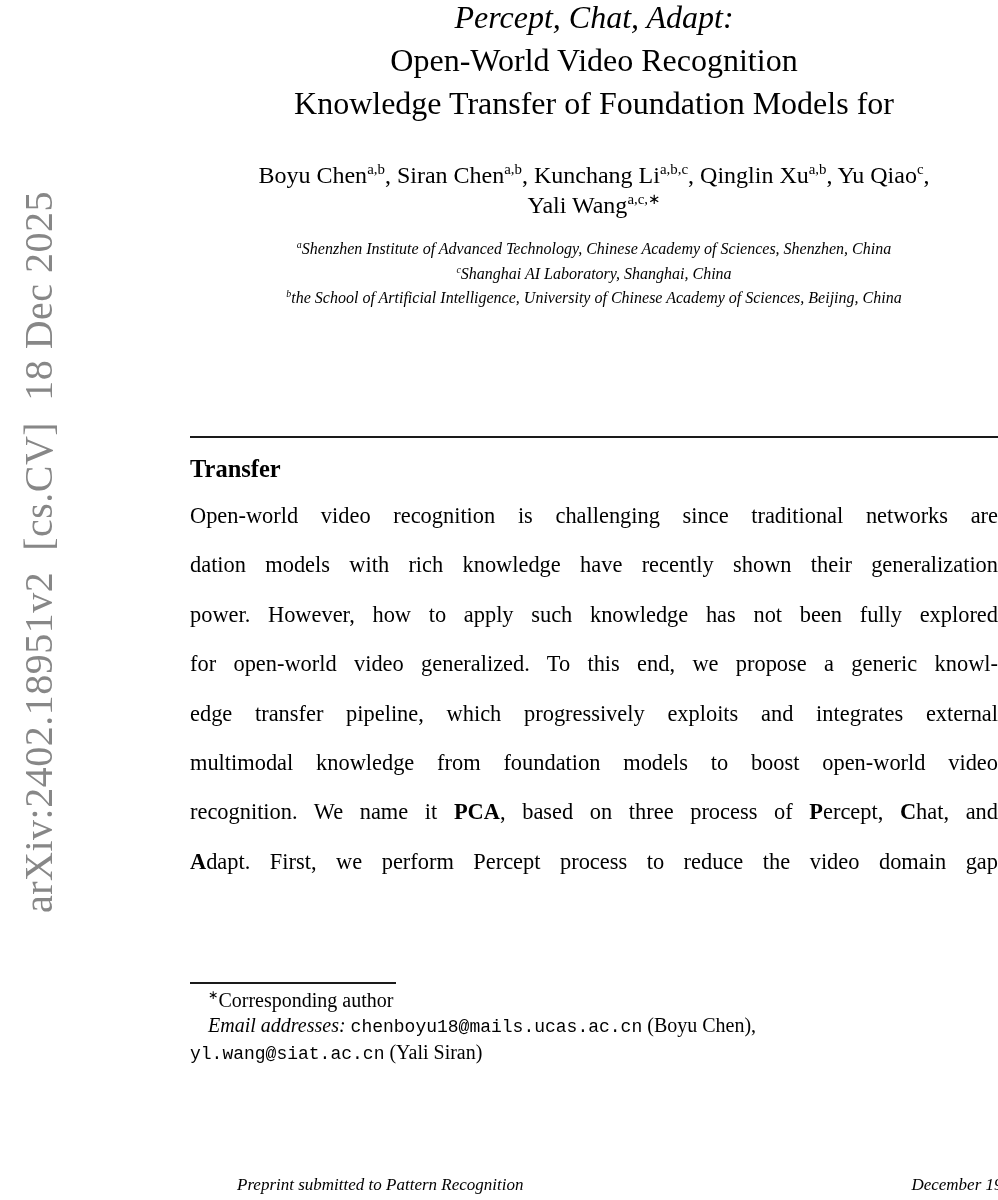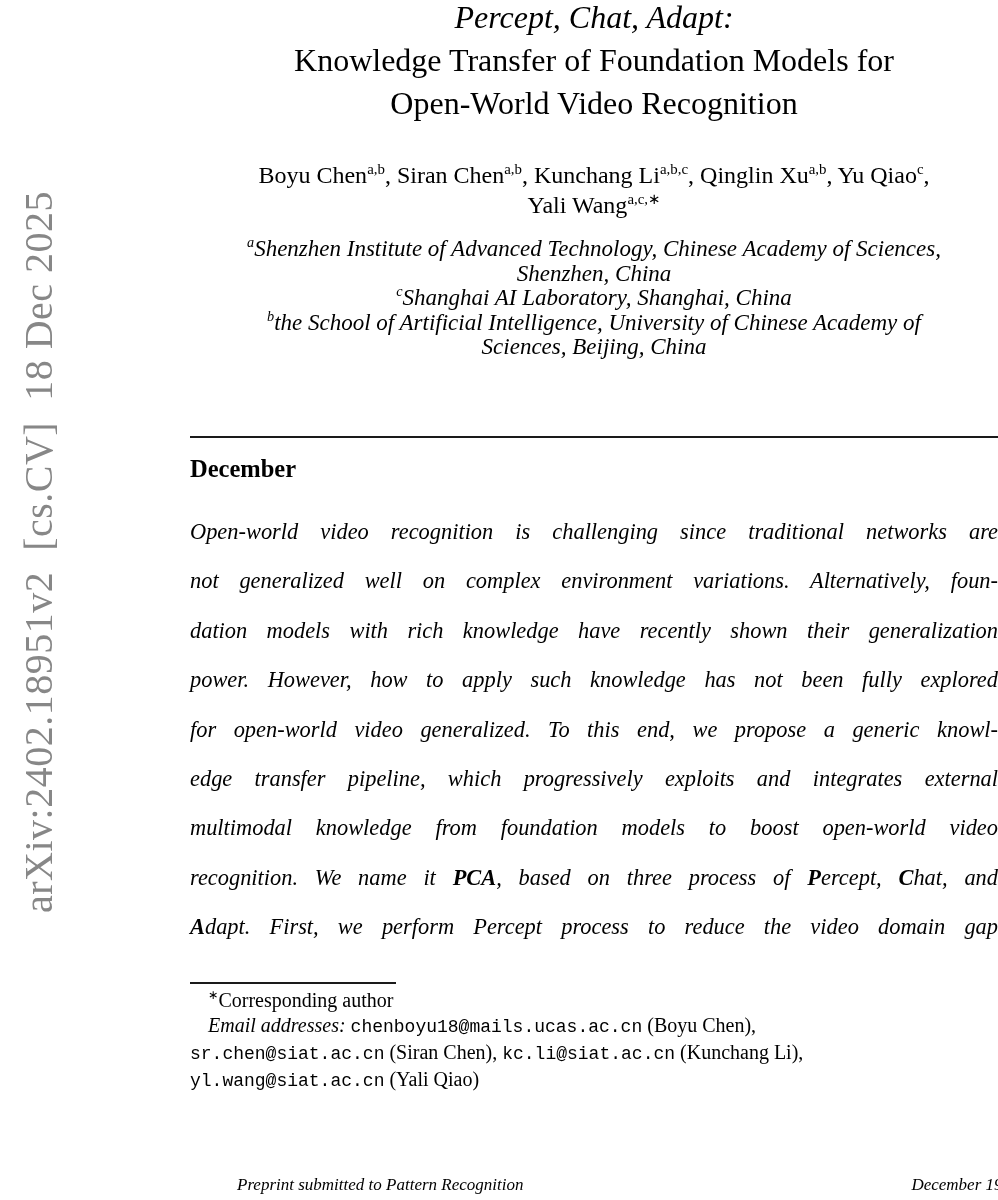--- a/index.html
+++ b/index.html
@@ -39,39 +39,38 @@
   .authors-block {
     top: 160px;
     text-align: center;
     font-size: 24px;
     line-height: 30px;
   }
   .affil-block {
     top: 237px;
     text-align: center;
     font-style: italic;
-    font-size: 23px;
+    font-size: 16px;
     line-height: 24.5px;
   }
   .affil-block .aff { max-width: 742px; margin: 0 auto; }
   .rule-full {
     top: 436px;
     height: 1.6px;
     background: #1a1a1a;
   }
   .abstract-heading {
     top: 455px;
     font-size: 24.5px;
     font-weight: bold;
   }
   .abstract-body {
-    top: 507px;
+    top: 491px;
     font-size: 22.4px;
     line-height: 49.4px;
-    font-style: italic;
   }
   .abs-line {
     text-align: justify;
     text-align-last: justify;
     white-space: normal;
   }
   .rule-footnote {
     top: 982px;
     width: 206px;
     height: 1.6px;
@@ -99,58 +98,56 @@
 </style>
 </head>
 <body>
 
 <div class="page">
 
   <div class="watermark" style="color: rgb(135, 135, 135);">arXiv:2402.18951v2  [cs.CV]  18 Dec 2025</div>
 
   <div class="col title-block">
     <div class="title-line-italic">Percept, Chat, Adapt:</div>
+    <div>Open-World Video Recognition</div>
     <div>Knowledge Transfer of Foundation Models for</div>
-    <div>Open-World Video Recognition</div>
   </div>
 
   <div class="col authors-block">
       <div><span>Boyu Chen</span><sup>a,b</sup><span>, </span><span>Siran Chen</span><sup>a,b</sup><span>, </span><span>Kunchang Li</span><sup>a,b,c</sup><span>, </span><span>Qinglin Xu</span><sup>a,b</sup><span>, </span><span>Yu Qiao</span><sup>c</sup><span>,</span></div>
       <div><span>Yali Wang</span><sup>a,c,∗</sup></div>
     </div>
 
   <div class="col affil-block">
       <div class="aff"><sup>a</sup><span>Shenzhen Institute of Advanced Technology, Chinese Academy of Sciences, Shenzhen, China</span></div>
       <div class="aff"><sup>c</sup><span>Shanghai AI Laboratory, Shanghai, China</span></div>
       <div class="aff"><sup>b</sup><span>the School of Artificial Intelligence, University of Chinese Academy of Sciences, Beijing, China</span></div>
     </div>
 
   <div class="col rule-full"></div>
 
-  <div class="col abstract-heading">December</div>
+  <div class="col abstract-heading">Transfer</div>
 
   <div class="col abstract-body">
       <div class="abs-line"><span>Open-world video recognition is challenging since traditional networks are</span></div>
-      <div class="abs-line"><span>not generalized well on complex environment variations. Alternatively, foun-</span></div>
       <div class="abs-line"><span>dation models with rich knowledge have recently shown their generalization</span></div>
       <div class="abs-line"><span>power. However, how to apply such knowledge has not been fully explored</span></div>
       <div class="abs-line"><span>for open-world video generalized. To this end, we propose a generic knowl-</span></div>
       <div class="abs-line"><span>edge transfer pipeline, which progressively exploits and integrates external</span></div>
       <div class="abs-line"><span>multimodal knowledge from foundation models to boost open-world video</span></div>
       <div class="abs-line"><span>recognition. We name it </span><span class="bold">PCA</span><span>, based on three process of </span><span class="bold">P</span><span>ercept, </span><span class="bold">C</span><span>hat, and</span></div>
       <div class="abs-line"><span class="bold">A</span><span>dapt. First, we perform Percept process to reduce the video domain gap</span></div>
     </div>
 
   <div class="col rule-footnote"></div>
 
   <div class="col footnote-block">
       <div class="fn-line indent"><sup>∗</sup><span>Corresponding author</span></div>
       <div class="fn-line indent"><span class="italic">Email addresses: </span><span class="mono">chenboyu18@mails.ucas.ac.cn</span><span> (Boyu Chen),</span></div>
-      <div class="fn-line"><span class="mono">sr.chen@siat.ac.cn</span><span> (Siran Chen), </span><span class="mono">kc.li@siat.ac.cn</span><span> (Kunchang Li),</span></div>
-      <div class="fn-line"><span class="mono">yl.wang@siat.ac.cn</span><span> (Yali Qiao)</span></div>
+      <div class="fn-line"><span class="mono">yl.wang@siat.ac.cn</span><span> (Yali Siran)</span></div>
     </div>
 
   <div class="col footer-block">
     <span>Preprint submitted to Pattern Recognition</span>
     <span>December 19, 2025</span>
   </div>
 
 </div>
 
 </body></html>

